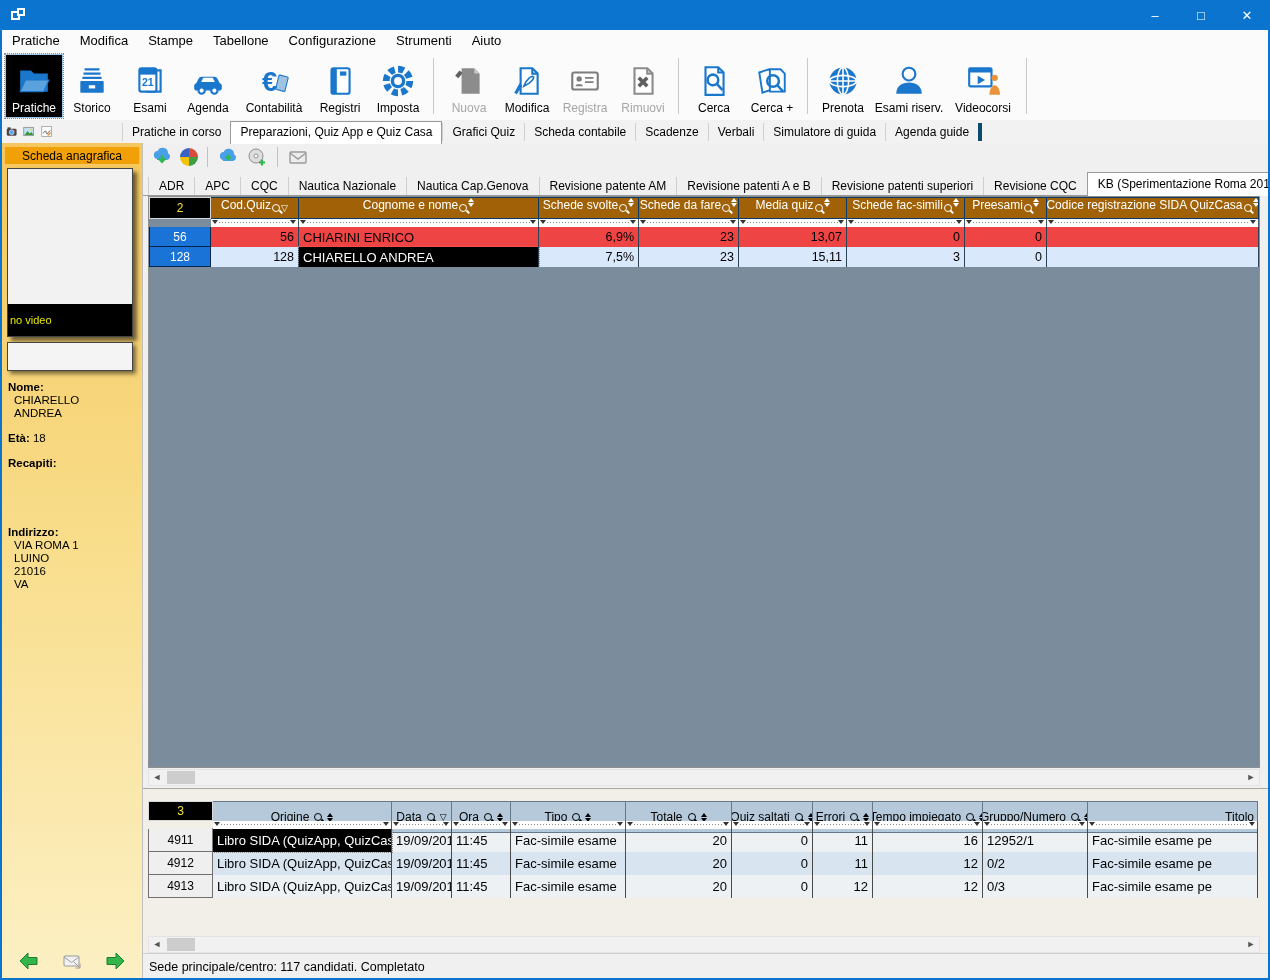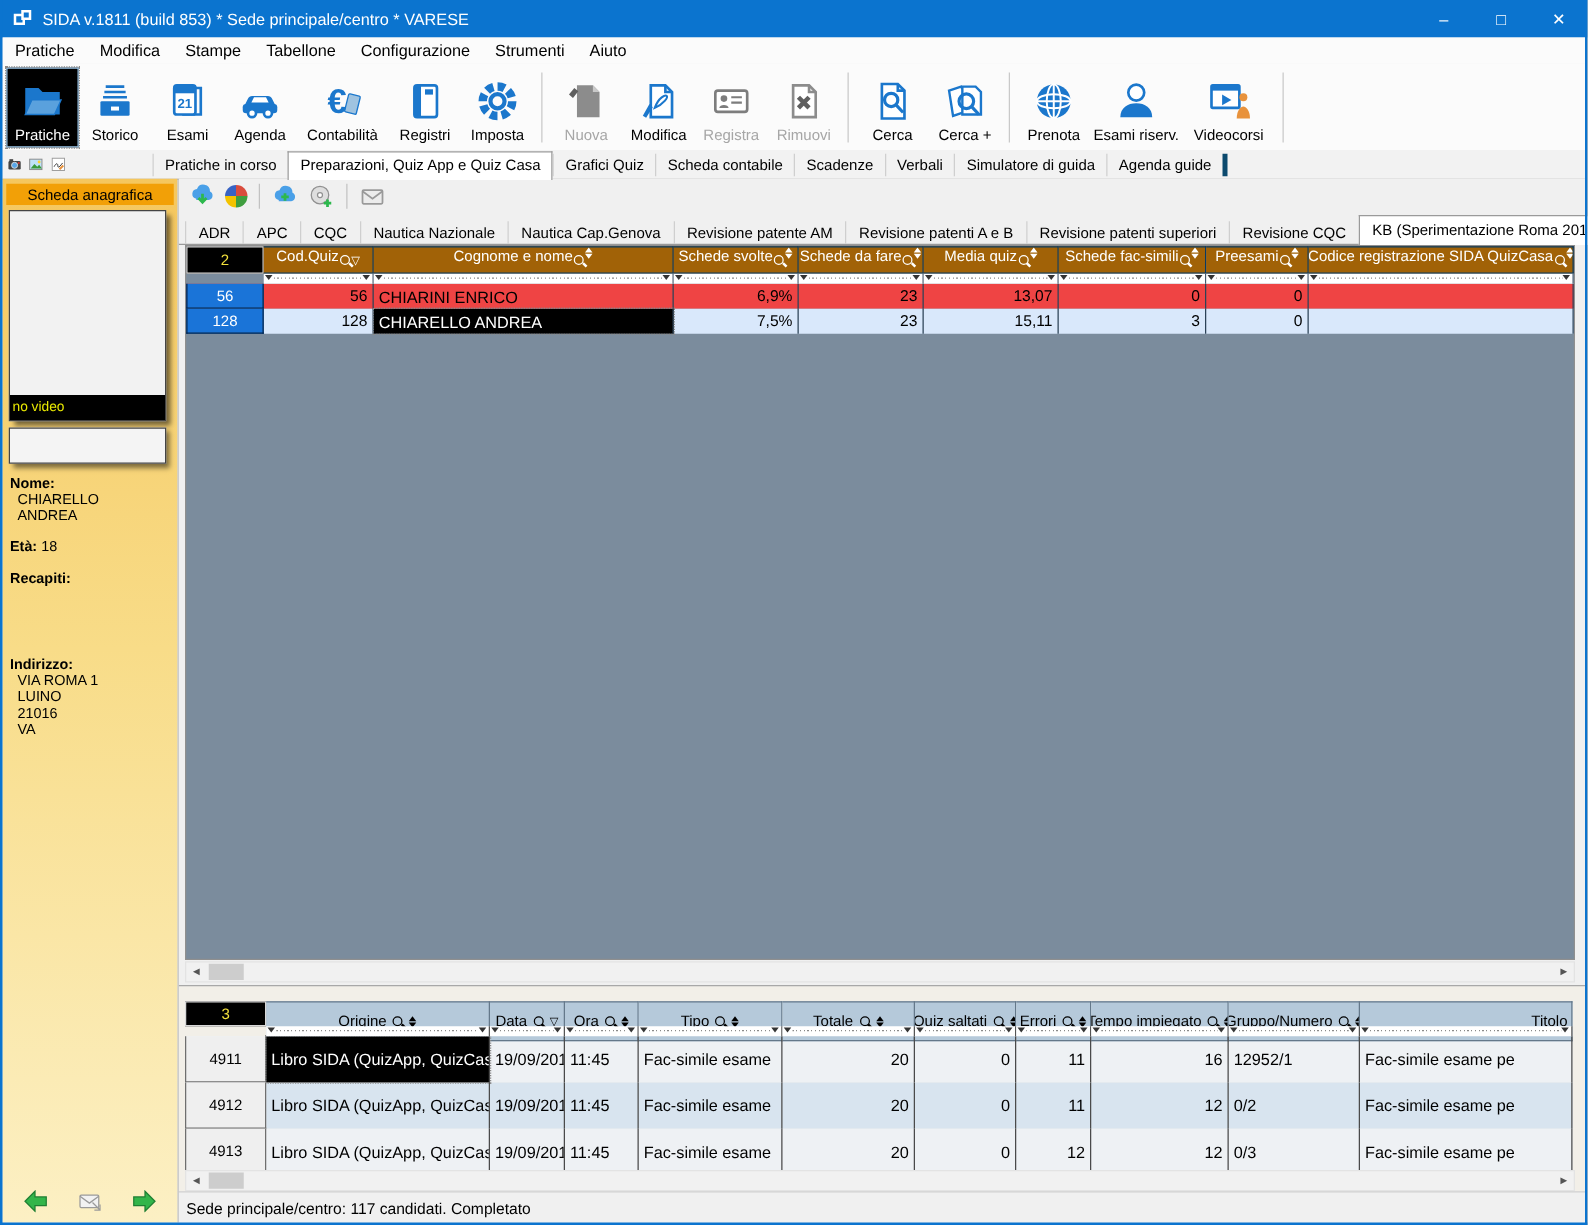--- a/index.html
+++ b/index.html
@@ -41,21 +41,21 @@
                margin-bottom:-1px;position:relative;z-index:2}
 
   
   .sidebar{position:absolute;left:2px;top:143px;width:141px;height:835px;
            background:linear-gradient(180deg,#f5c75e 0%,#f8dc88 45%,#fcf0c4 100%);
            border-right:1px solid #c0c0c0;box-sizing:border-box;z-index:5}
   .sb-header{margin:4px 3px 0 3px;height:17px;background:#f2a007;color:#000;font-size:12px;
              display:flex;align-items:center;justify-content:center}
   .photo{position:absolute;left:5px;right:9px;top:25px;height:167px;background:#f2f2f2;
          border:1px solid #444;box-shadow:4px 4px 4px rgba(0,0,0,.55)}
-  .novideo{position:absolute;left:0;right:0;bottom:0;height:20px;background:#000;color:#e8e800;
+  .novideo{position:absolute;left:0;right:0;bottom:0;height:32px;background:#000;color:#e8e800;
            font-size:11px;padding-left:2px;display:flex;align-items:center}
   .smallbox{position:absolute;left:5px;right:9px;top:199px;height:27px;background:#f4f4f4;
             border:1px solid #444;box-shadow:3px 3px 4px rgba(0,0,0,.5)}
   .sb-info{position:absolute;left:6px;right:3px;top:238px;font-size:11.5px;line-height:13px}
   .sb-info b{font-size:11.5px}
   .sb-line{padding-left:6px}
   .sb-nav{position:absolute;left:0;right:0;bottom:8px;display:flex;justify-content:space-between;
           align-items:center;padding:0 16px}
 
   
@@ -124,21 +124,21 @@
 
   
   .bottompanel{position:absolute;left:0;right:0;top:645px;height:165px;background:#f2efe8;
                border-top:1px solid #a8a8a8}
   .btable{position:absolute;left:5px;top:12px;width:1110px}
   .bh{background:#b5c9da;color:#000;display:flex;align-items:center;justify-content:center;gap:5px;
       font-size:12px;white-space:nowrap;overflow:hidden;border-right:1px solid #64788a;
       border-top:1px solid #64788a;border-bottom:1px solid #64788a;box-sizing:border-box;padding:15px 3px;height:20px}
   .bhead{display:flex;height:20px}
   .bfilter .fc{border-right:1px solid #555}
-  .brow{display:flex;height:37px;font-size:12.5px}
+  .brow{display:flex;height:23px;font-size:12.5px}
   .brh{background:#efefef;color:#000;display:flex;align-items:center;justify-content:center;
        border:1px solid #6f6f6f;border-top:none;box-sizing:border-box;font-size:12px}
   .bc{display:flex;align-items:center;padding:0 4px;border-right:1px solid #4a4a4a;
       white-space:nowrap;overflow:hidden;box-sizing:border-box;font-size:13px}
   .s0{background:#eef1f4}.s1{background:#d8e4ef}
   .b0{width:65px}.b1{width:179px}.b2{width:60px}.b3{width:59px}.b4{width:115px}.b5{width:106px}
   .b6{width:81px}.b7{width:60px}.b8{width:110px}.b9{width:105px}.b10{width:170px}
   .jr{justify-content:flex-end}
 
   
@@ -148,21 +148,20 @@
 </head>
 <body>
 
 <div class="titlebar">
   <svg class="appicon" viewBox="0 0 16 16">
     <rect x="1" y="4" width="9" height="9" fill="#fff"></rect>
       <rect x="3" y="6" width="5" height="5" fill="#0b74cf"></rect>
     <rect x="7" y="1" width="8" height="8" fill="#fff"></rect>
       <rect x="9" y="3" width="4" height="4" fill="#0b74cf"></rect>
   </svg>
-  <span>SIDA v.1811 (build 853) * Sede principale/centro * VARESE</span>
   <div class="title-controls">
     <span class="tc">–</span>
     <span class="tc">□</span>
     <span class="tc">✕</span>
   </div>
 </div>
 
 <div class="menubar">
   <span class="menu-item">Pratiche</span>
   <span class="menu-item">Modifica</span>

